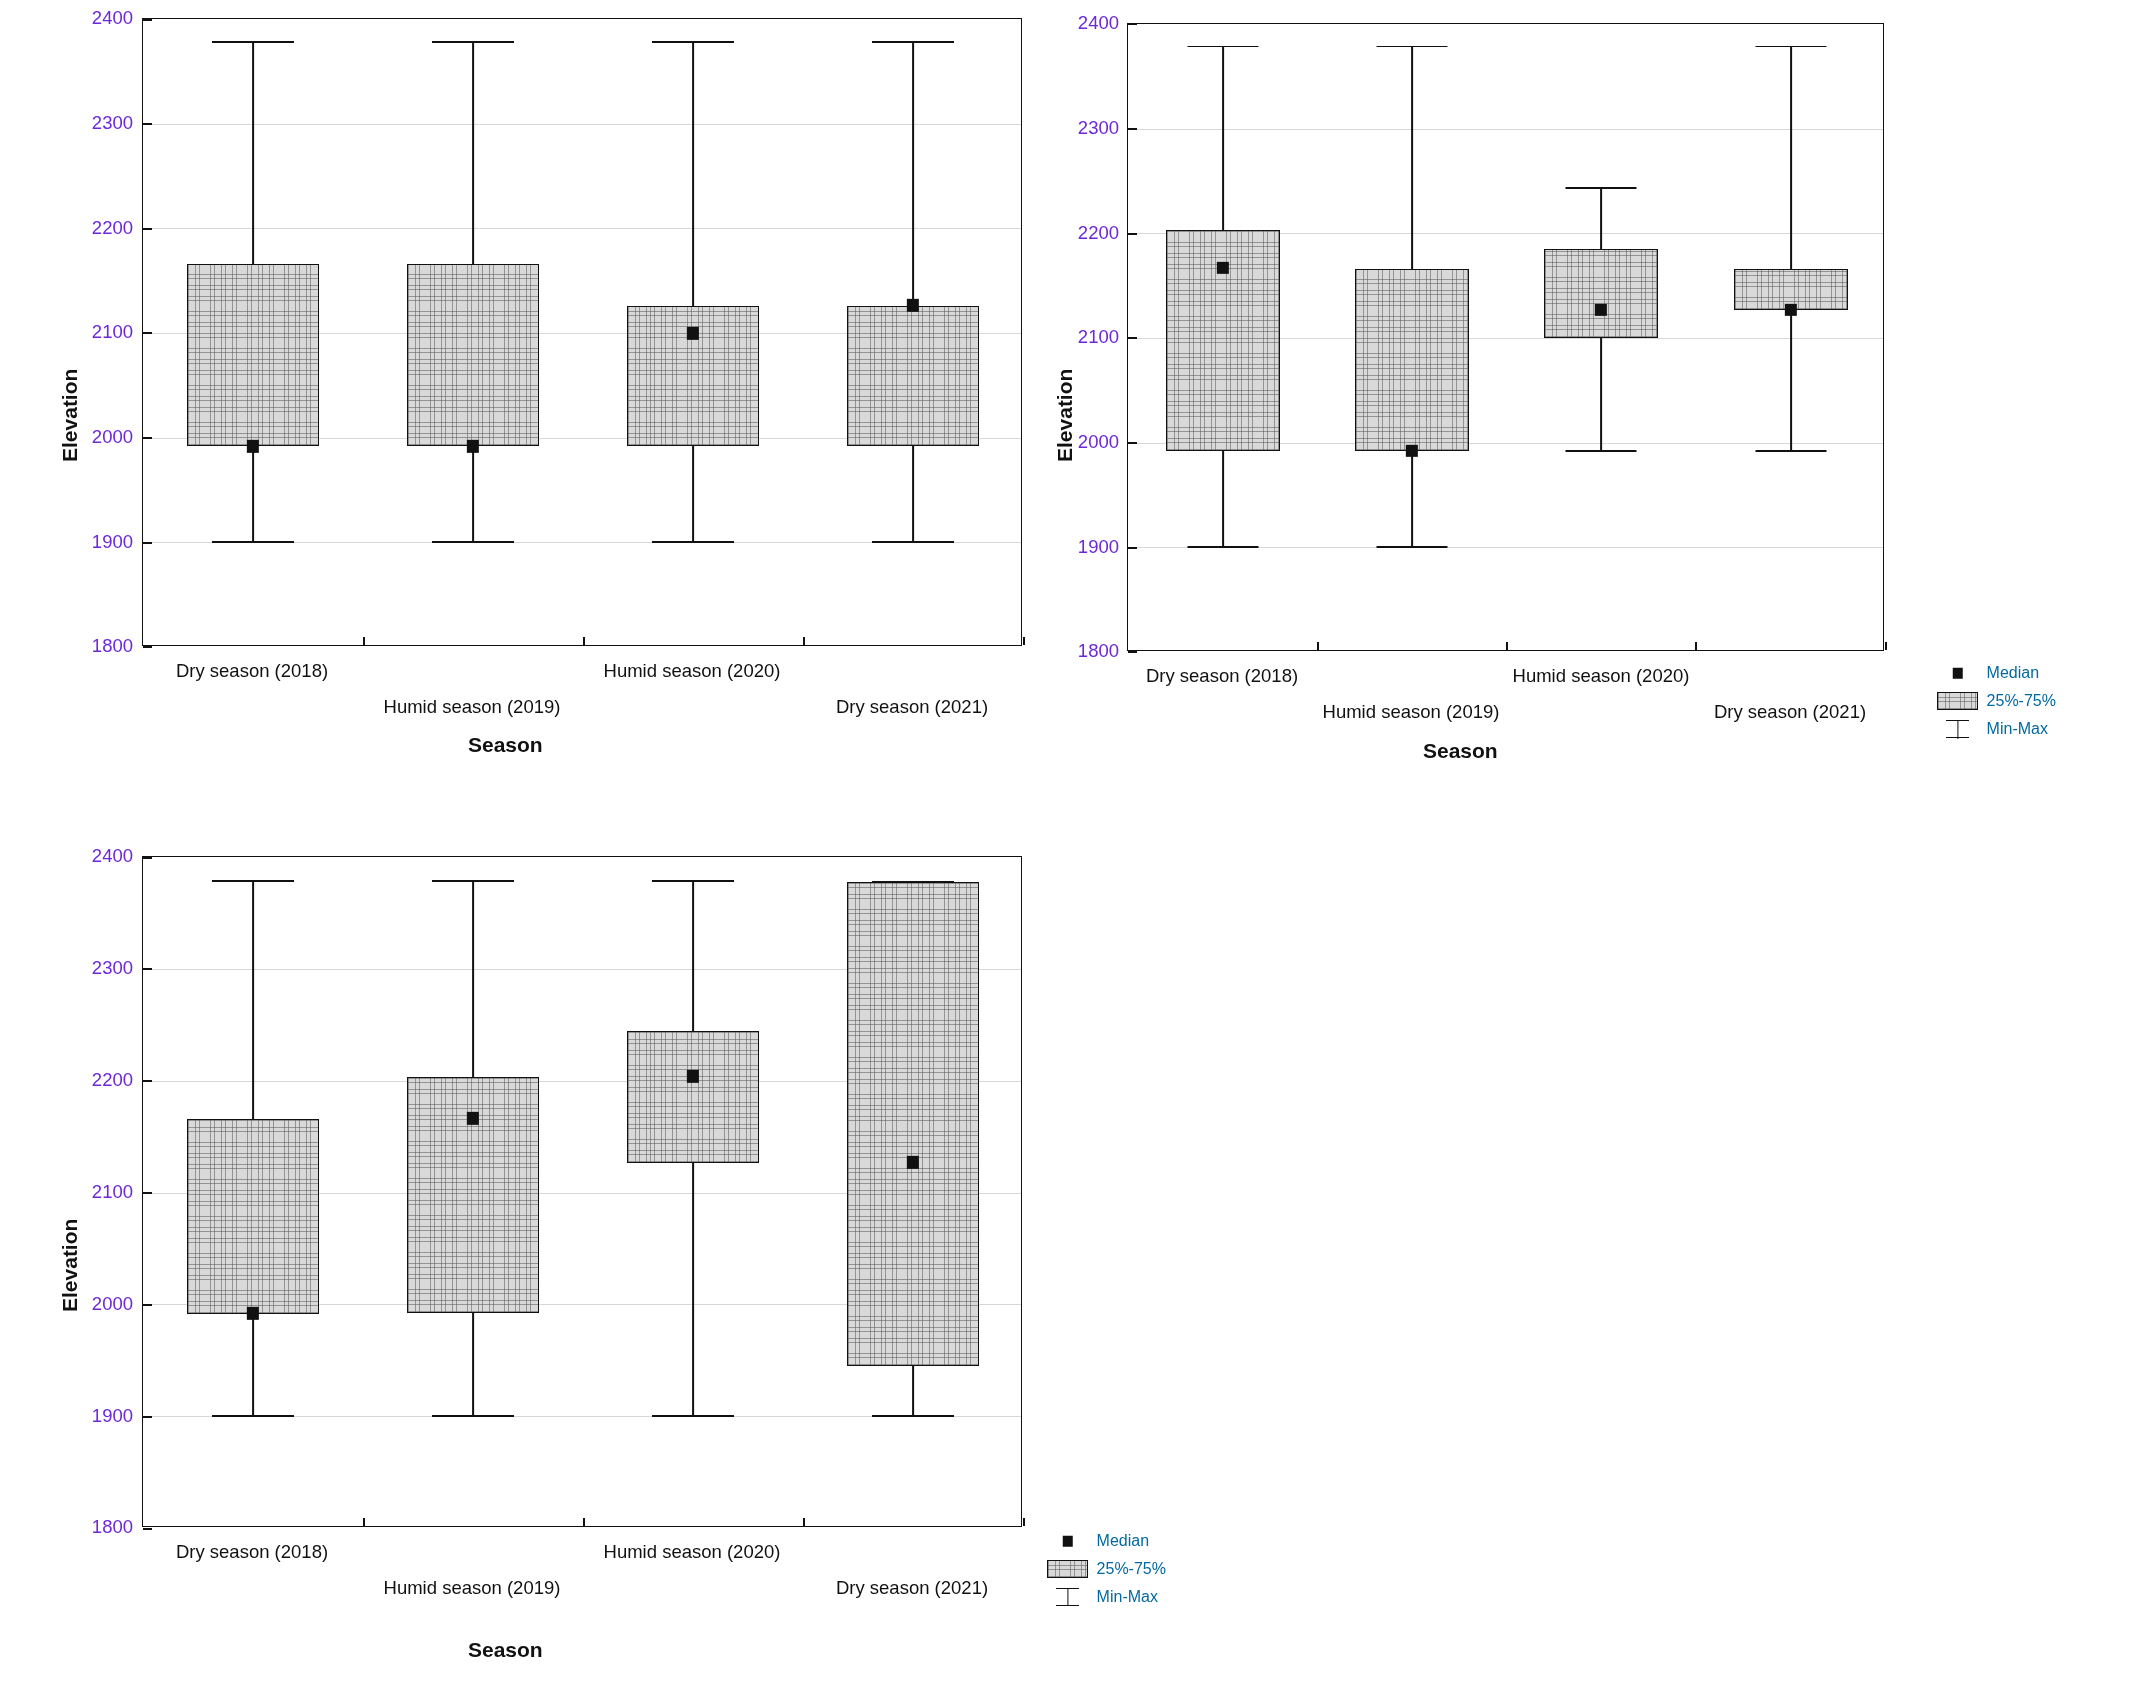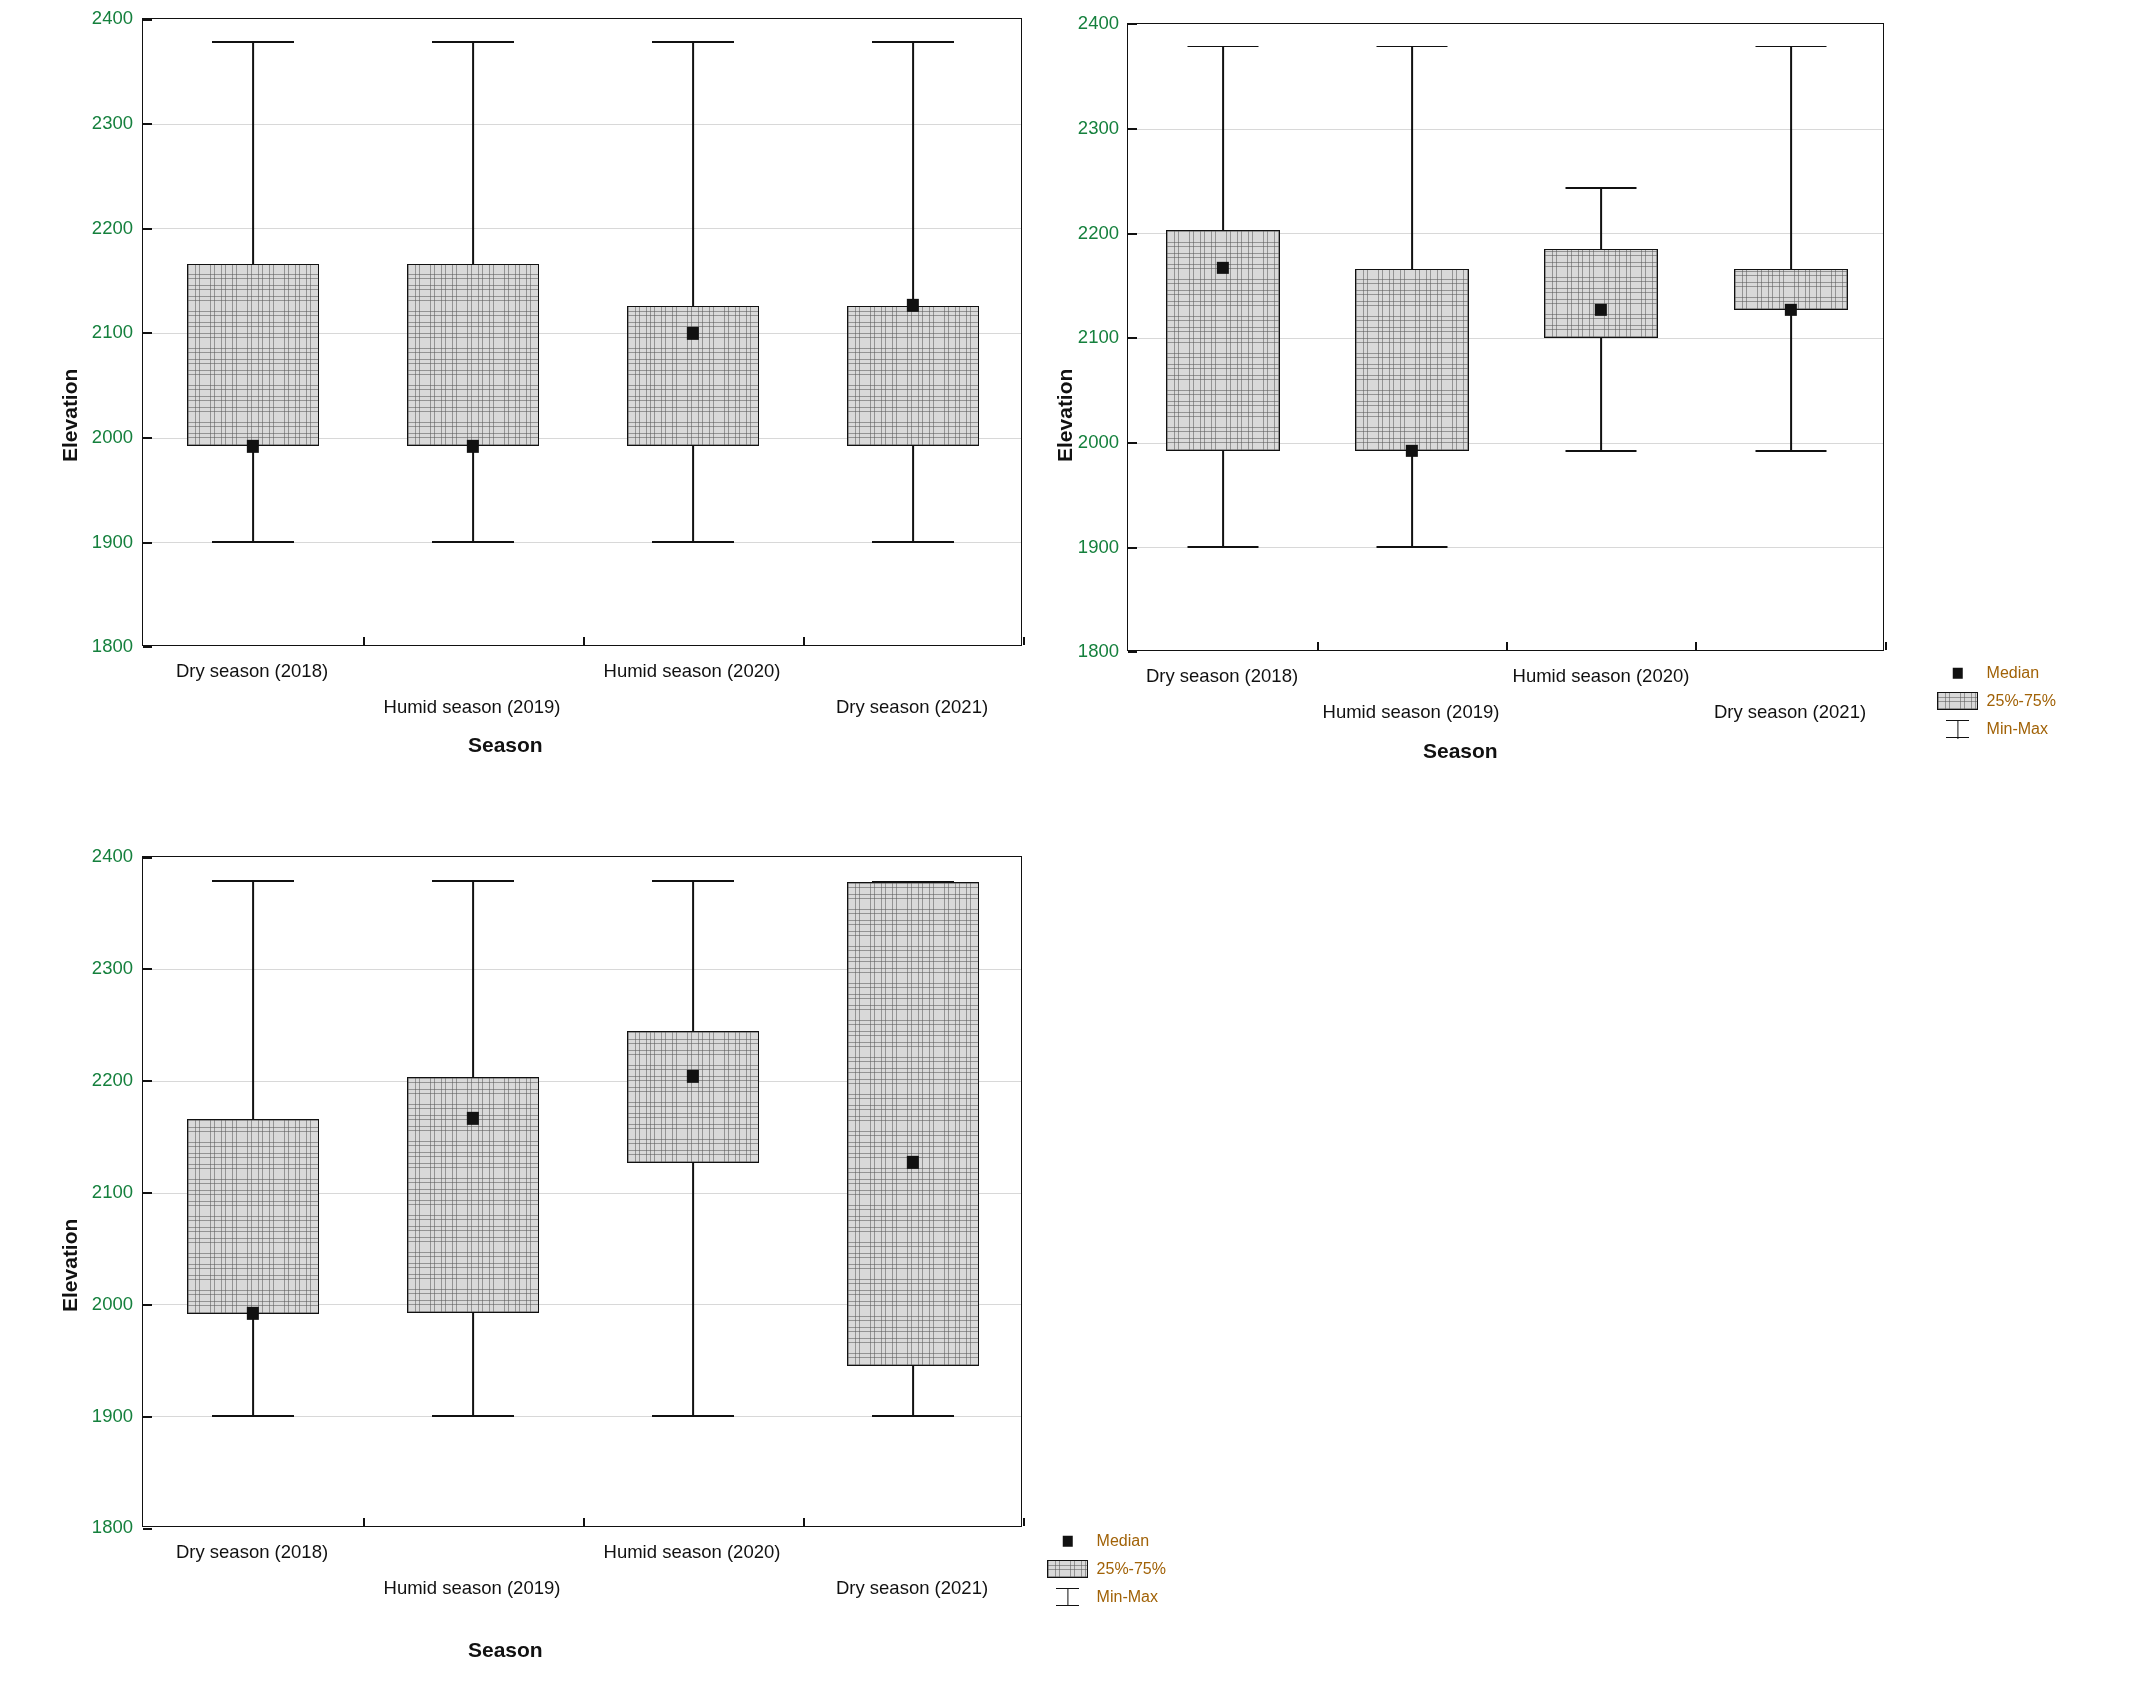--- a/index.html
+++ b/index.html
@@ -35,21 +35,21 @@
     height: 0.6px;
     background: #d8d8d8;
   }
 
   
   .y-tick-label {
     position: absolute;
     right: 0;
     transform: translateY(-50%);
     font-size: 18.5px;
-    color: #15803d;
+    color: #6d28d9;
     text-align: right;
     white-space: nowrap;
   }
   .y-tick-mark {
     position: absolute;
     width: 8.6px;
     height: 1.8px;
     background: #111;
   }
   .x-tick-mark {
@@ -119,21 +119,21 @@
     width: 12.3px;
     height: 12.3px;
     background: #111;
     transform: translate(-50%, -50%);
   }
 
   
   .legend {
     position: absolute;
     font-size: 16px;
-    color: #a16207;
+    color: #0369a1;
   }
   .legend-row {
     position: relative;
     height: 28px;
     display: flex;
     align-items: center;
   }
   .legend-key {
     width: 41px;
     height: 21px;

